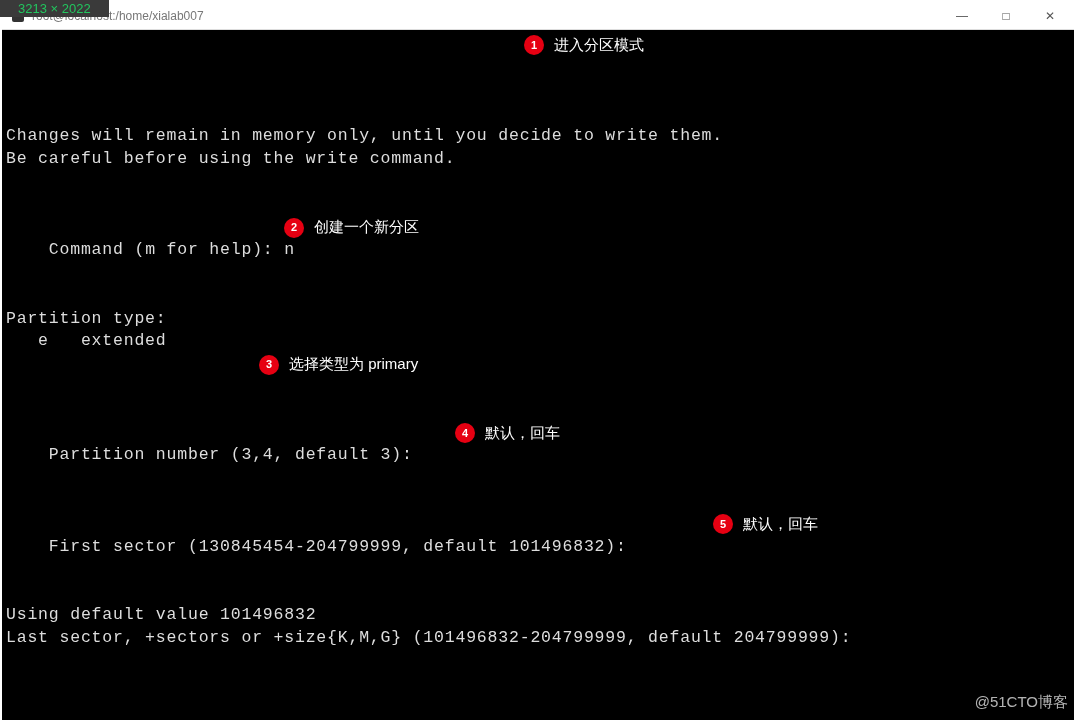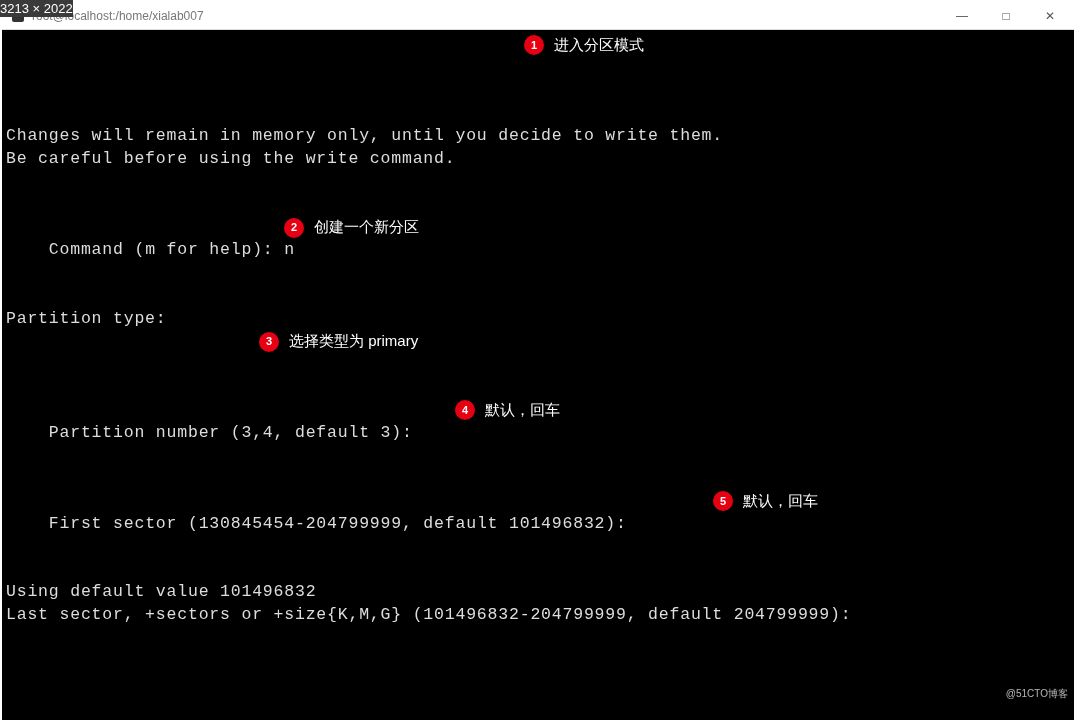--- a/index.html
+++ b/index.html
@@ -8,24 +8,24 @@
       height: 725px;
       background: #fff;
       font-family: "Courier New", Consolas, monospace;
       position: relative;
       overflow: hidden;
     }
     .imgsize-badge {
       position: absolute;
       top: 0; left: 0;
       background: #3a3a3a;
-      color: #ffffff;
+      color: #22c55e;
       font-family: Arial, sans-serif;
       font-size: 13px;
-      padding: 1px 0;
+      padding: 1px 18px;
       z-index: 100;
     }
     .titlebar {
       width: 1072px;
       height: 28px;
       background: #fff;
       display: flex;
       align-items: center;
       font-family: "Segoe UI", Arial, sans-serif;
       font-size: 12px;
@@ -87,23 +87,23 @@
       background: #e60012;
       color: #fff;
       font-family: Arial, sans-serif;
       font-size: 11px;
       font-weight: bold;
       margin-right: 10px;
     }
     .watermark {
       position: absolute;
       right: 6px;
-      bottom: 19px;
+      bottom: 8px;
       font-family: "Microsoft YaHei", Arial, sans-serif;
-      font-size: 10px;
+      font-size: 15px;
       color: rgba(255,255,255,0.7);
       letter-spacing: 0;
     }
   </style>
 </head>
 <body>
 
 <div class="imgsize-badge">3213 × 2022</div>
 
 <div class="titlebar">
@@ -135,20 +135,21 @@
   <div class="term-line blank"></div>
   <div class="term-line blank"></div>
   <div class="term-line">
     <span>Command (m for help): n</span>
     <span class="annot" style="left:278px; top:0;">
       <span class="annot-badge">2</span>
       <span>创建一个新分区</span>
     </span>
   </div>
   <div class="term-line">Partition type:</div>
+  <div class="term-line">   e   extended</div>
   <div class="term-line">
     <span class="annot" style="left:253px; top:0;">
       <span class="annot-badge">3</span>
       <span>选择类型为 primary</span>
     </span>
   </div>
   <div class="term-line">
     <span>Partition number (3,4, default 3): </span>
     <span class="annot" style="left:449px; top:0;">
       <span class="annot-badge">4</span>

